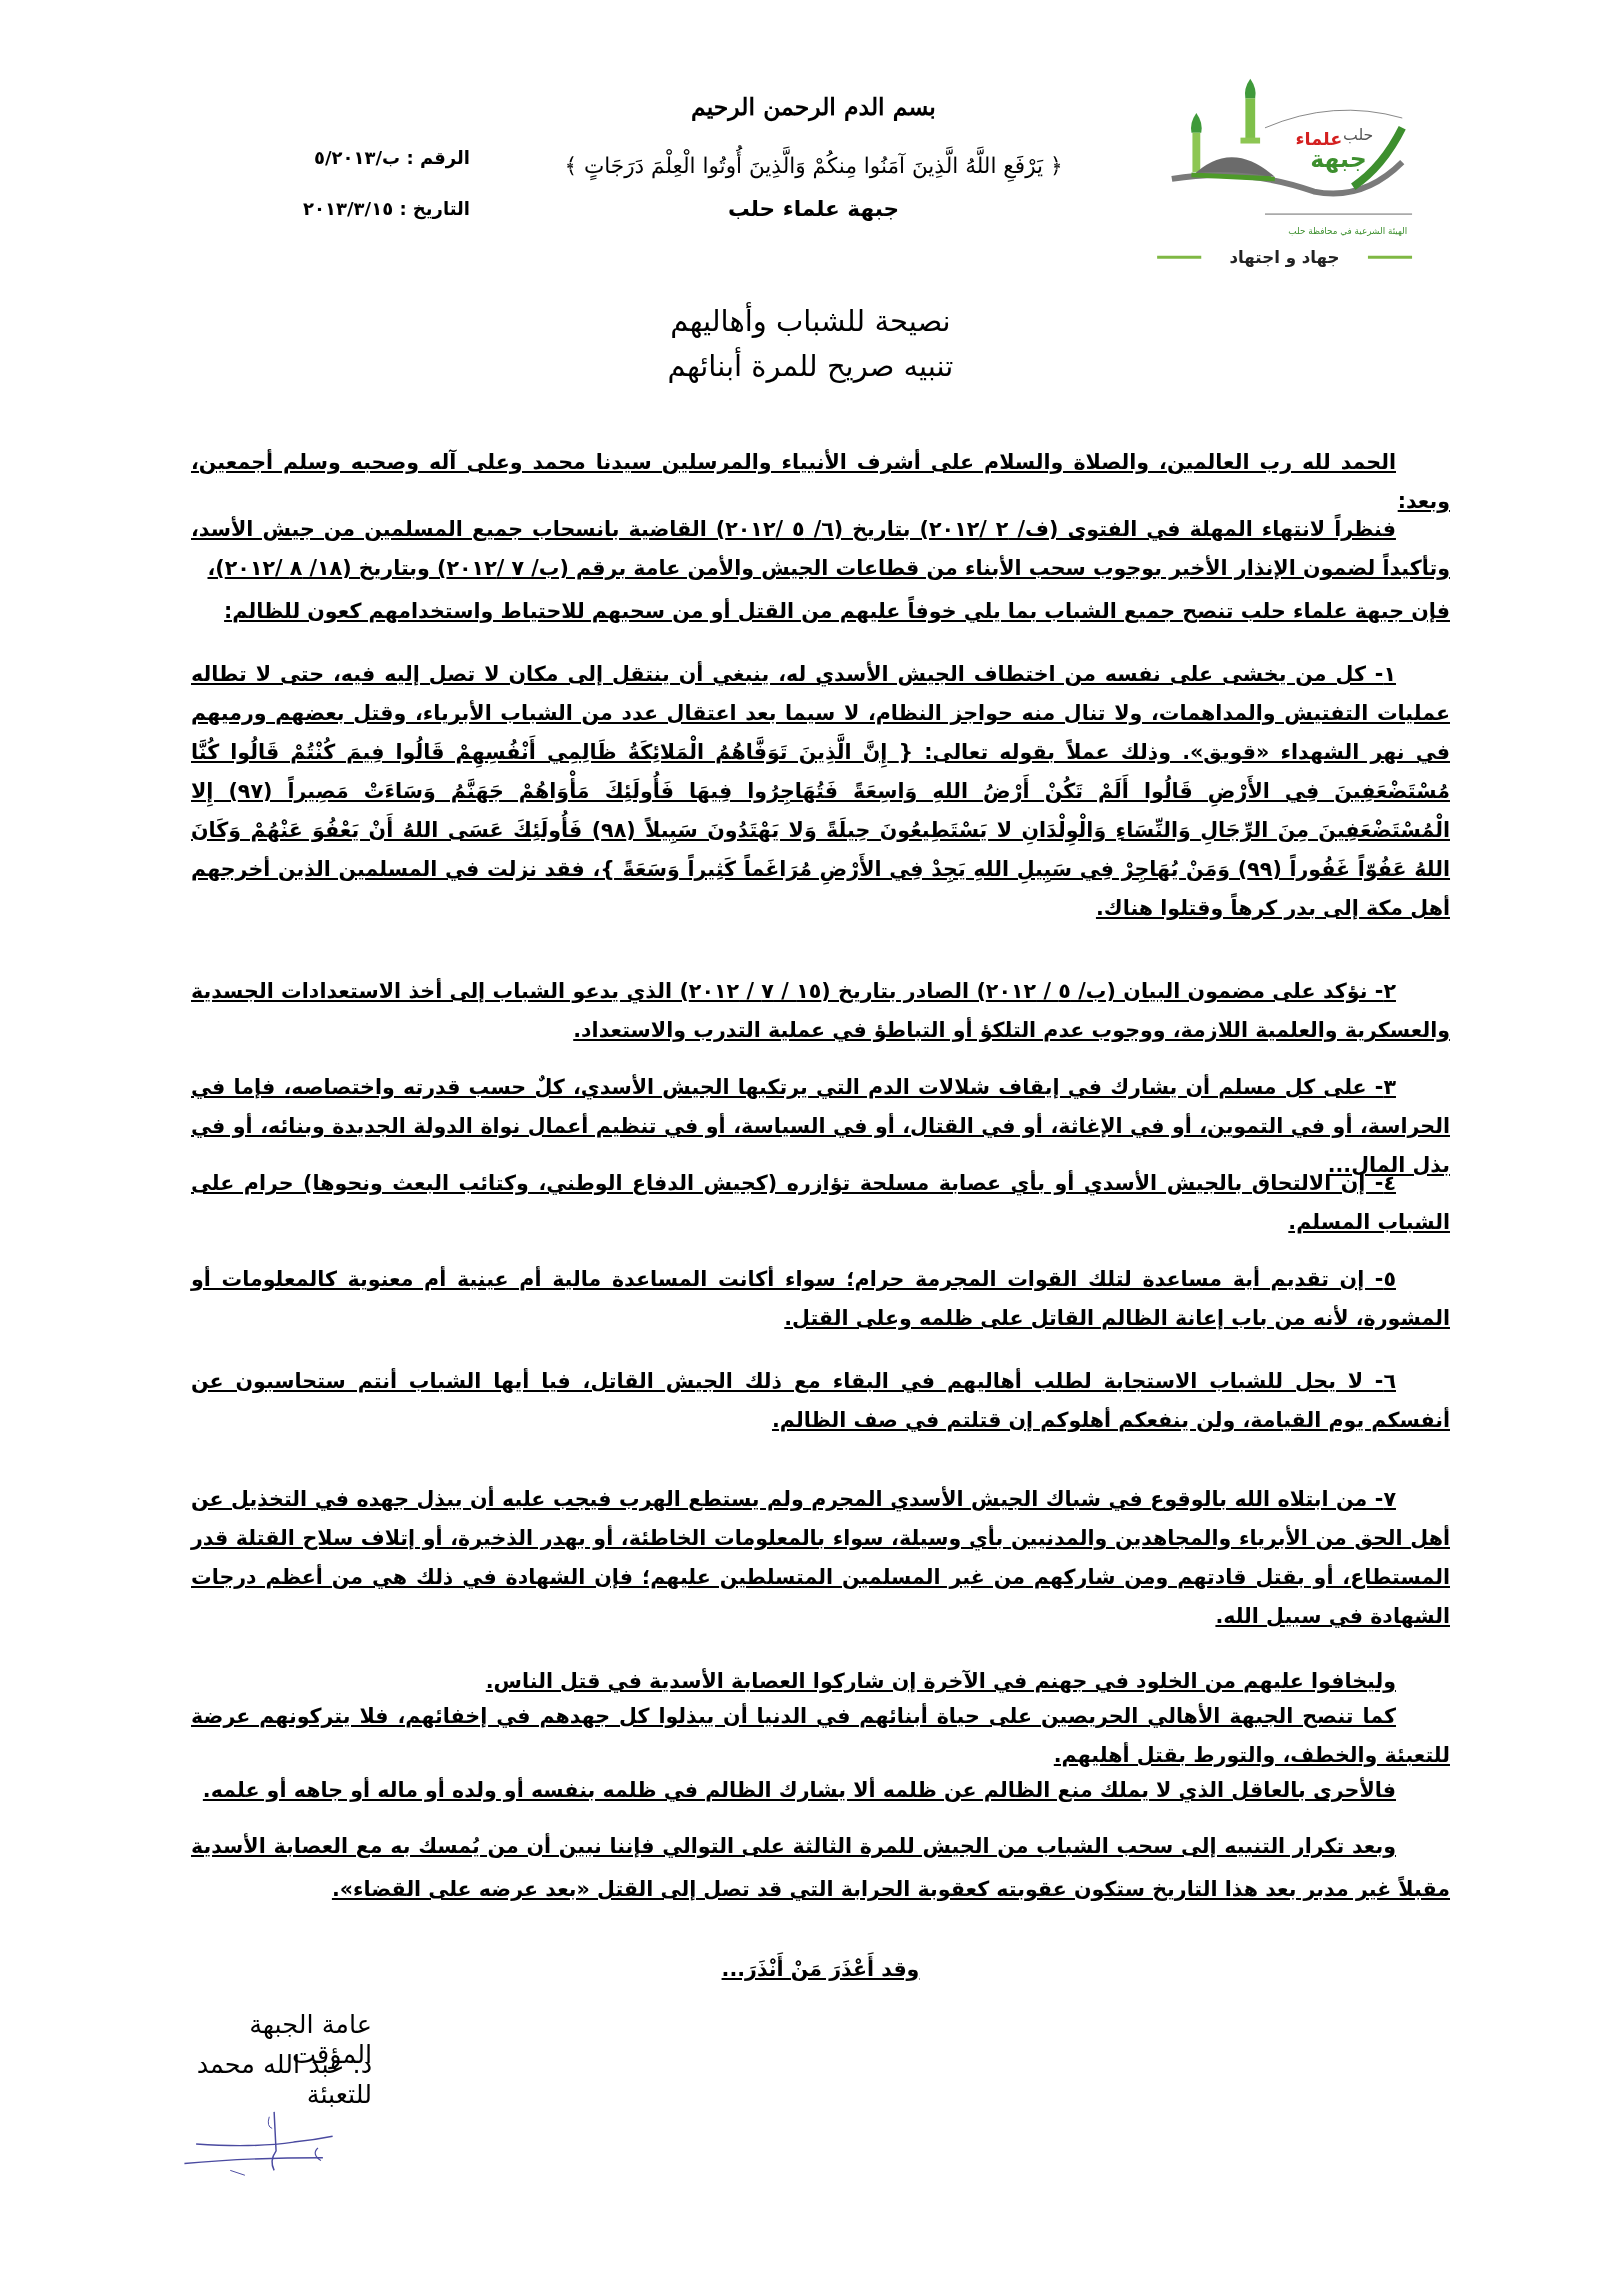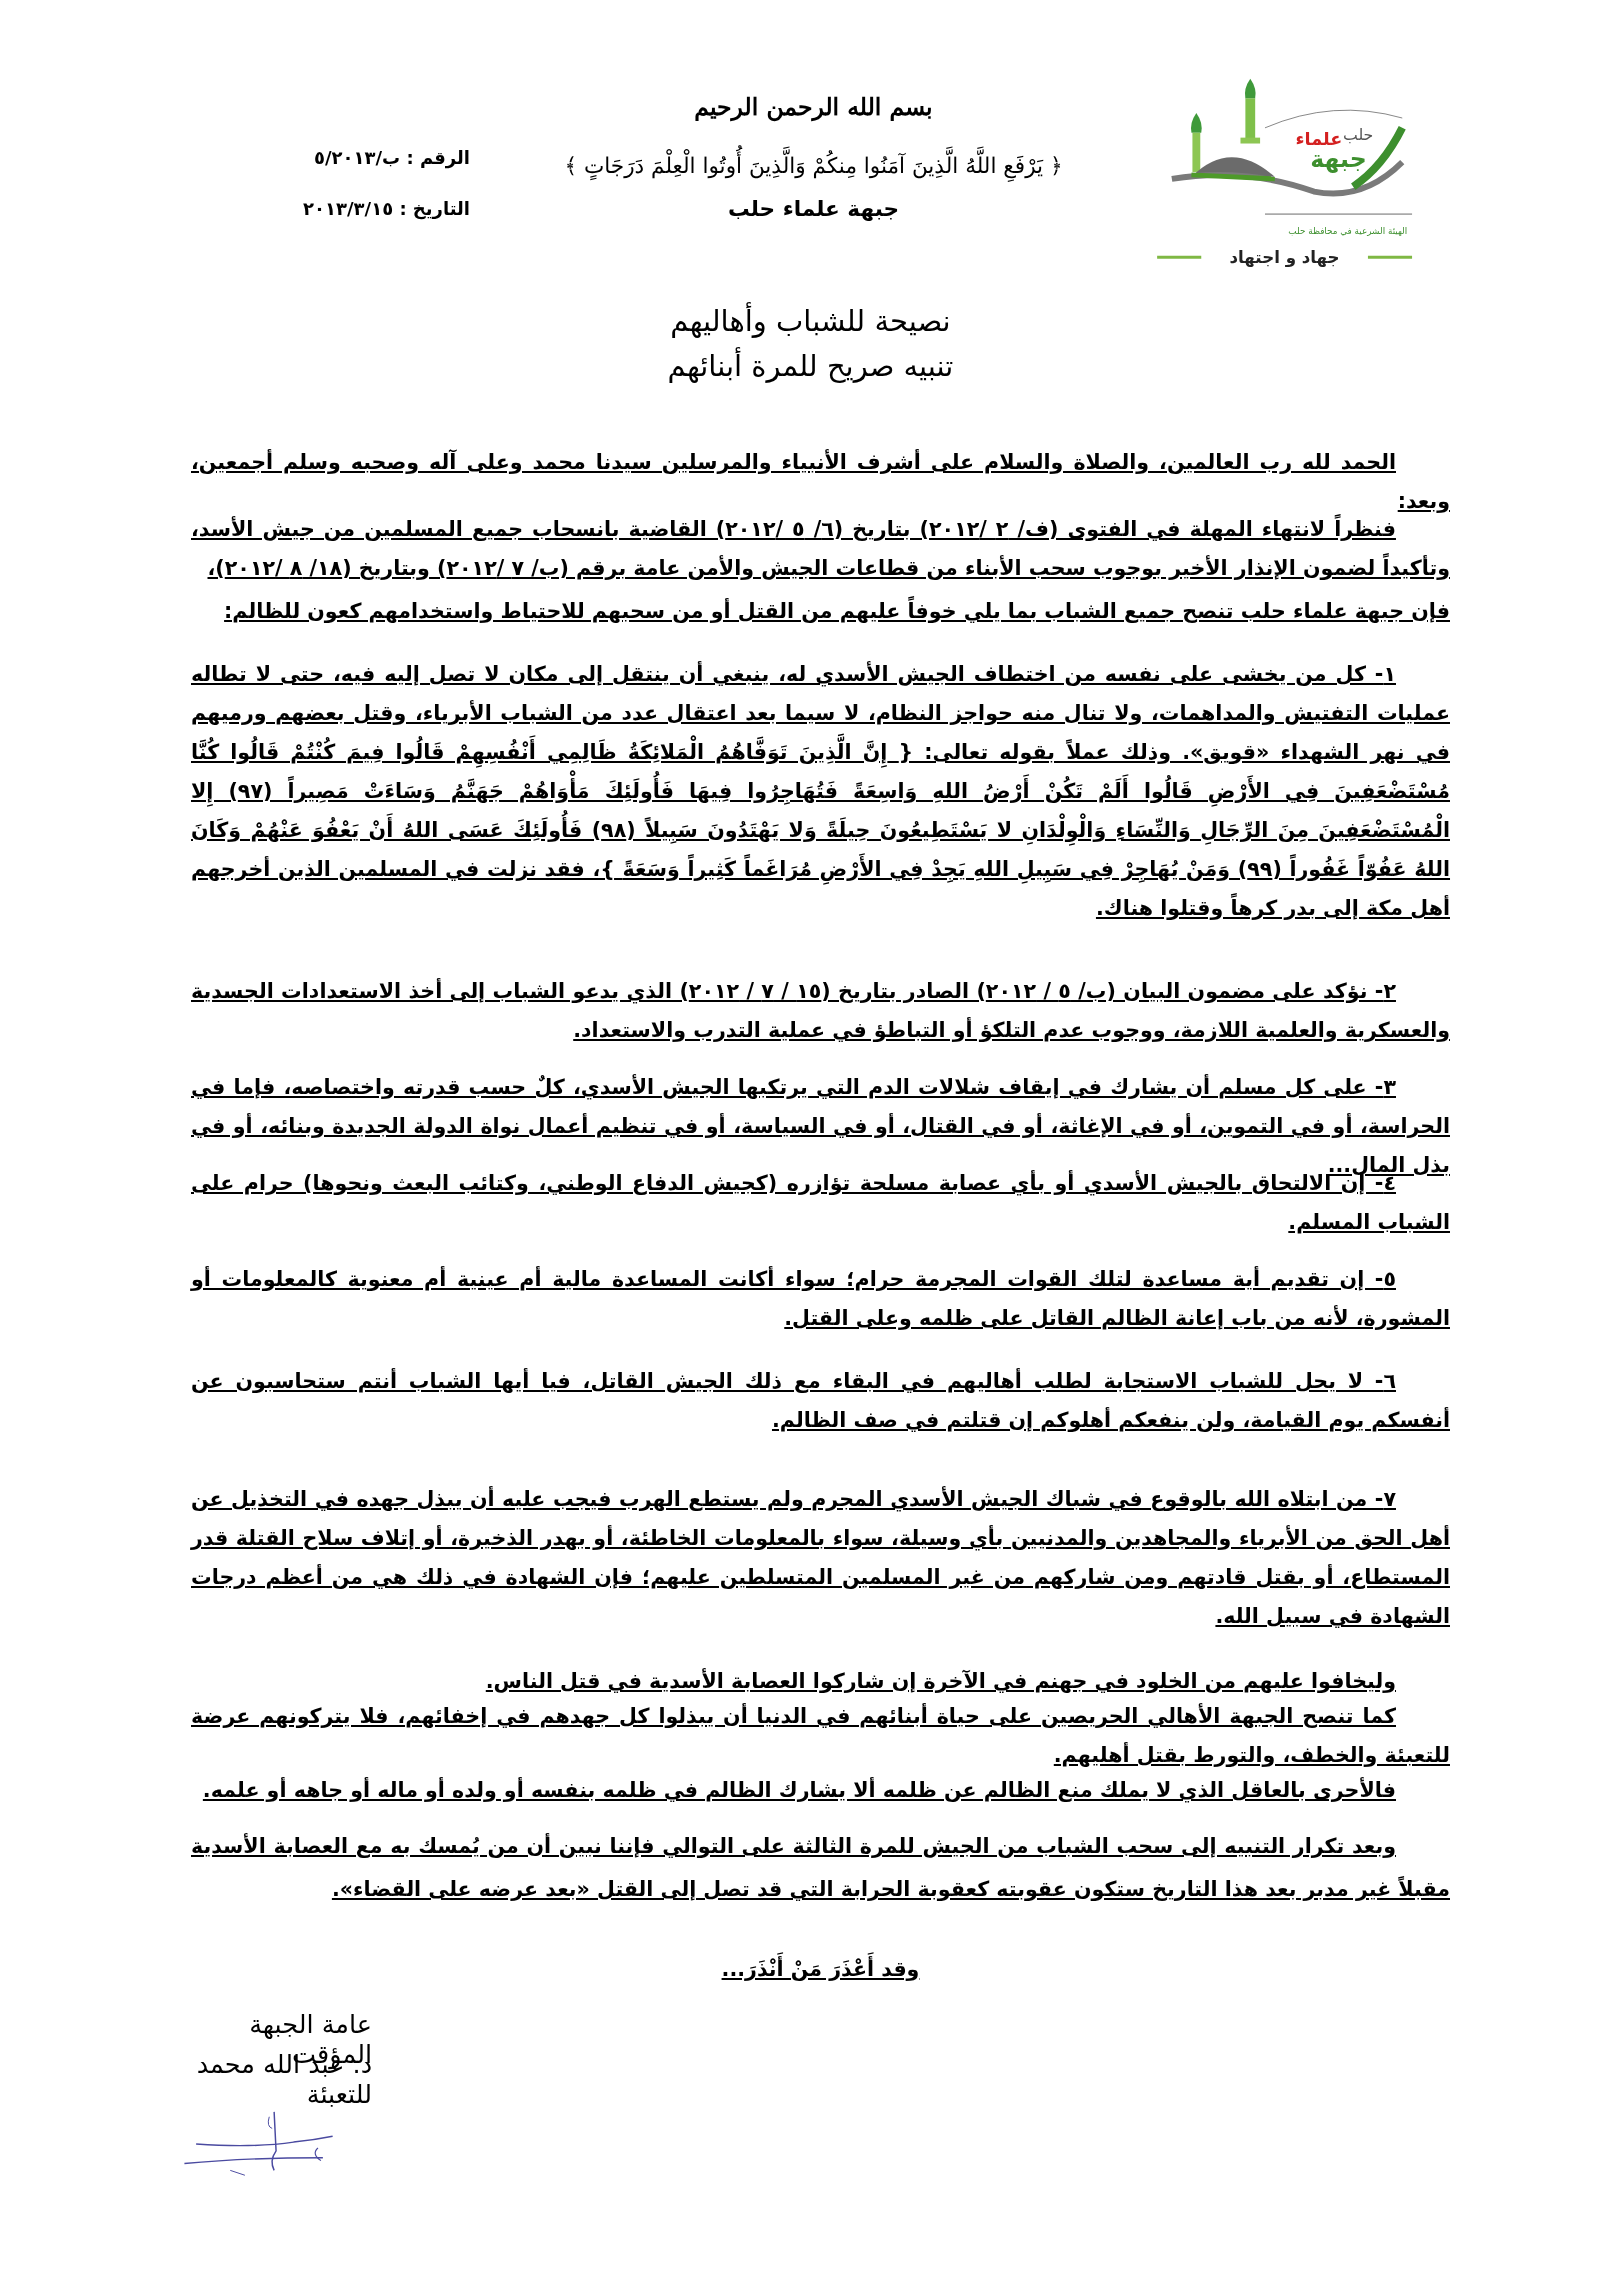--- a/index.html
+++ b/index.html
@@ -58,21 +58,21 @@
     <path d="M200 120 Q230 100 250 60" stroke="#3d8f2e" stroke-width="8" fill="none"></path>
     <path d="M110 60 Q180 30 250 50" stroke="#333" stroke-width="0.6" fill="none"></path>
     <line x1="110" y1="148" x2="260" y2="148" stroke="#aaa" stroke-width="2"></line>
     <text x="255" y="168" font-family="DejaVu Sans, sans-serif" font-size="9" fill="#3d8f2e" text-anchor="end">الهيئة الشرعية في محافظة حلب</text>
     <line x1="0" y1="192" x2="45" y2="192" stroke="#7fb844" stroke-width="3"></line>
     <line x1="215" y1="192" x2="260" y2="192" stroke="#7fb844" stroke-width="3"></line>
     <text x="130" y="198" font-family="DejaVu Sans, sans-serif" font-size="17" font-weight="bold" fill="#222" text-anchor="middle">جهاد و اجتهاد</text>
   </svg>
 </div>
 
-<div class="abs basmala rtl">بسم الله الرحمن الرحيم</div>
+<div class="abs basmala rtl">بسم الدم الرحمن الرحيم</div>
 <div class="abs verse-top rtl">﴿ يَرْفَعِ اللَّهُ الَّذِينَ آمَنُوا مِنكُمْ وَالَّذِينَ أُوتُوا الْعِلْمَ دَرَجَاتٍ ﴾</div>
 <div class="abs org-name rtl">جبهة علماء حلب</div>
 
 <div class="abs meta ref rtl">
   <span>الرقم :</span>
   <span>ب/٥/٢٠١٣</span>
 </div>
 <div class="abs meta date rtl">
   <span>التاريخ :</span>
   <span>٢٠١٣/٣/١٥</span>

